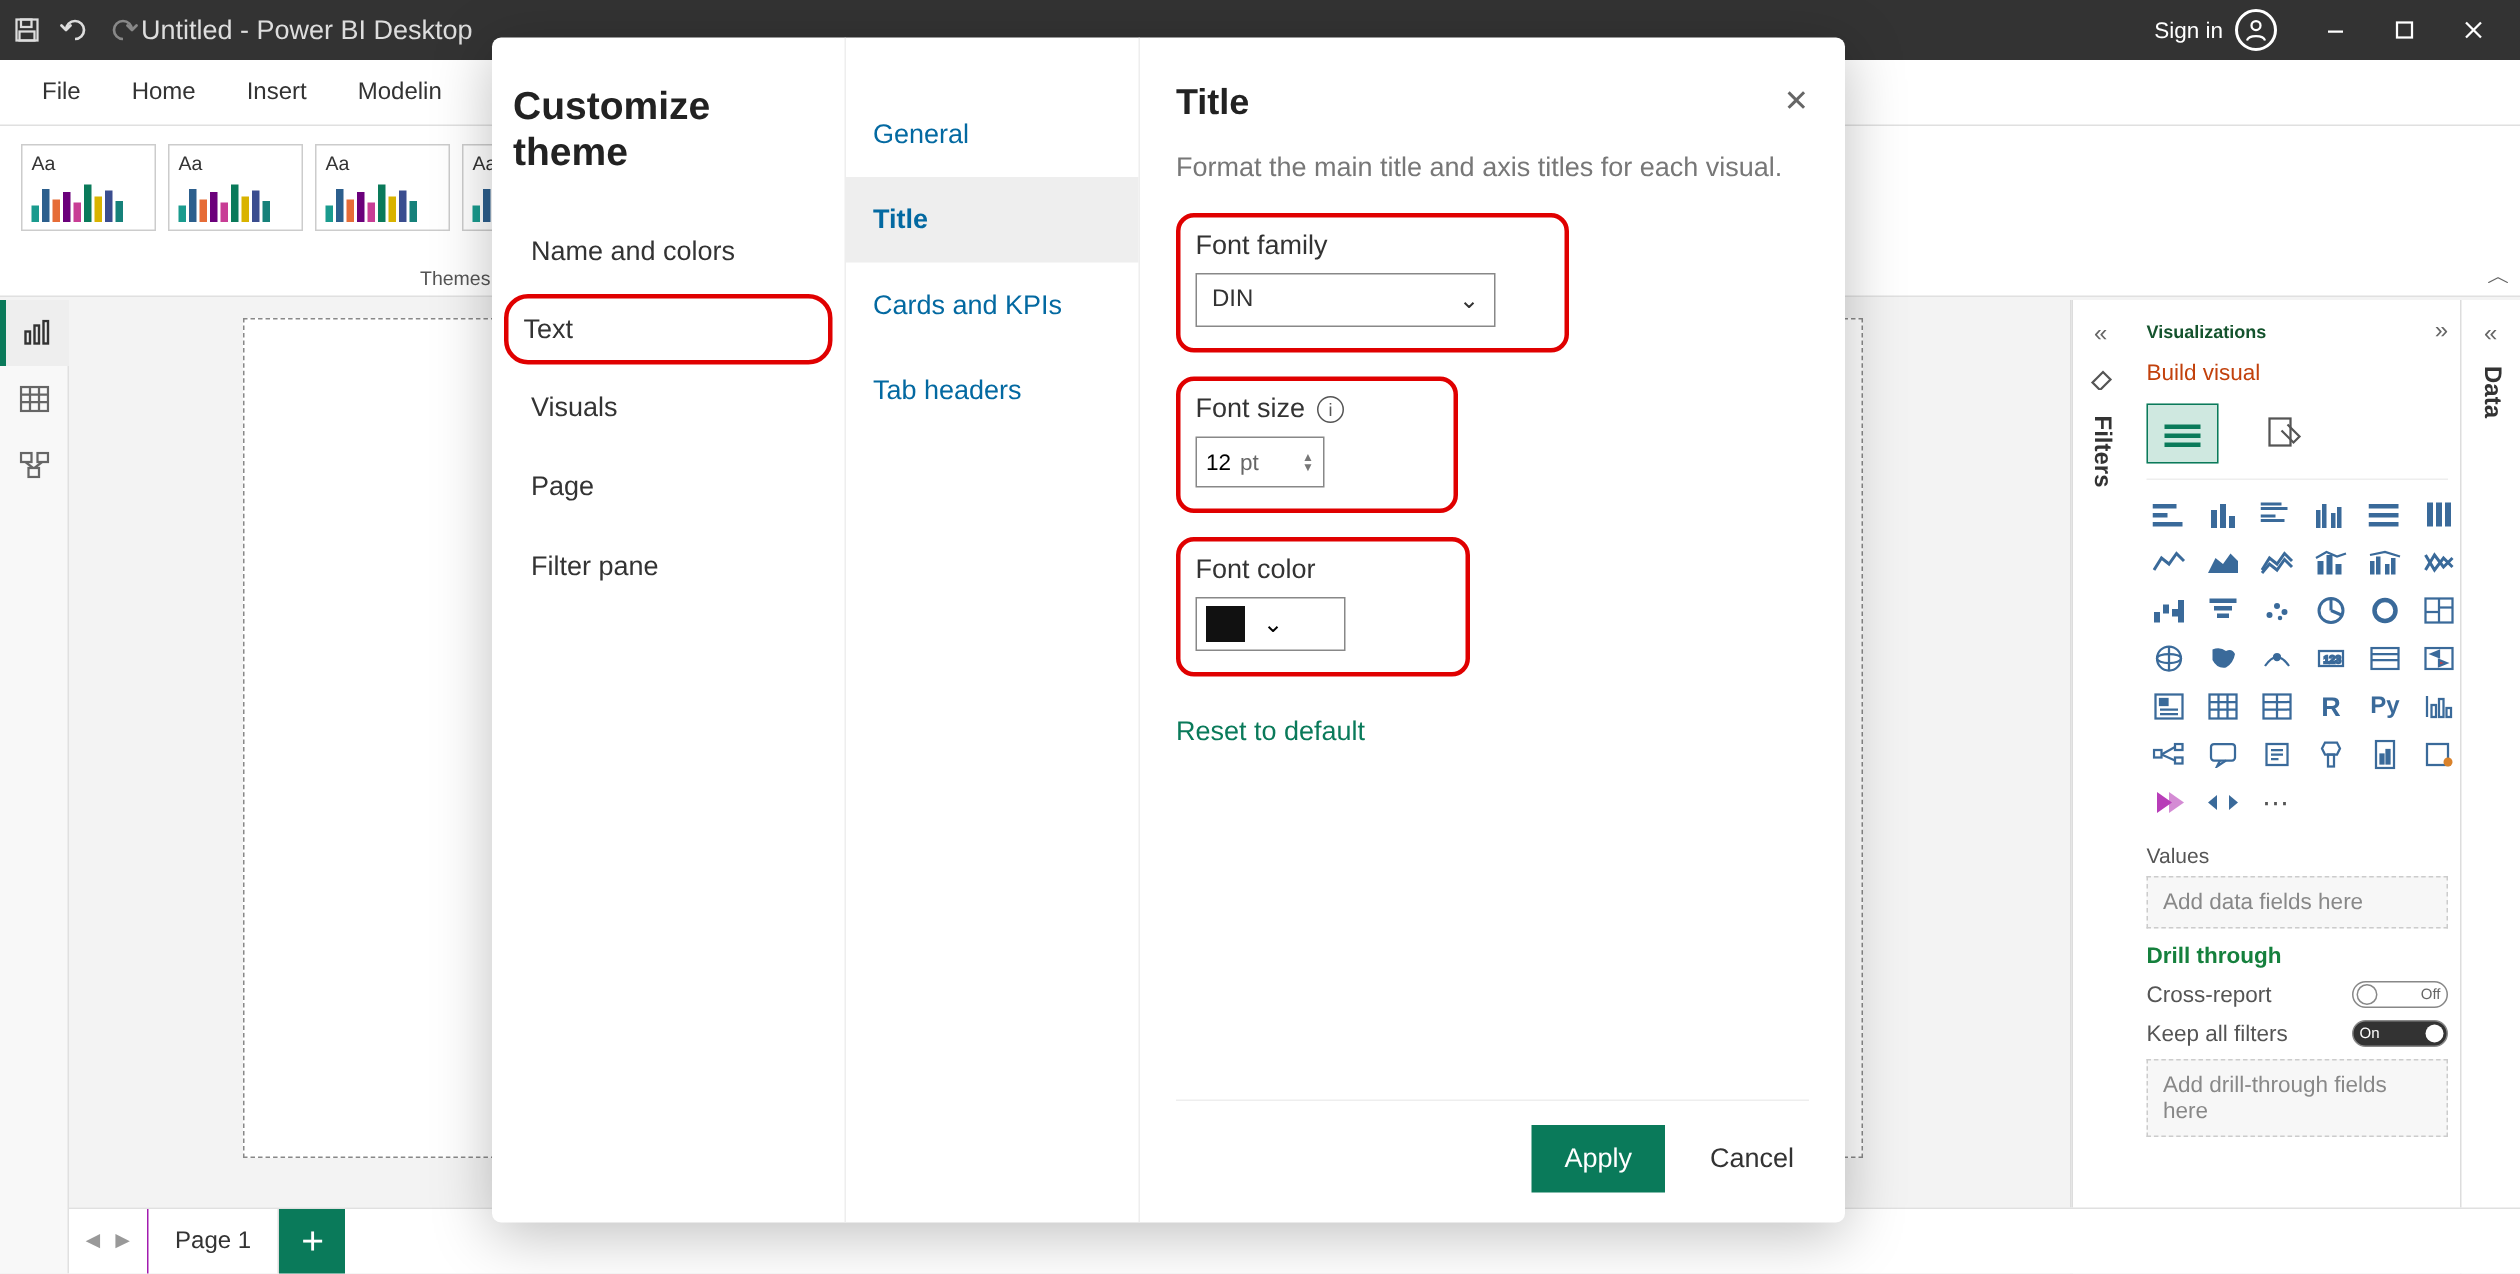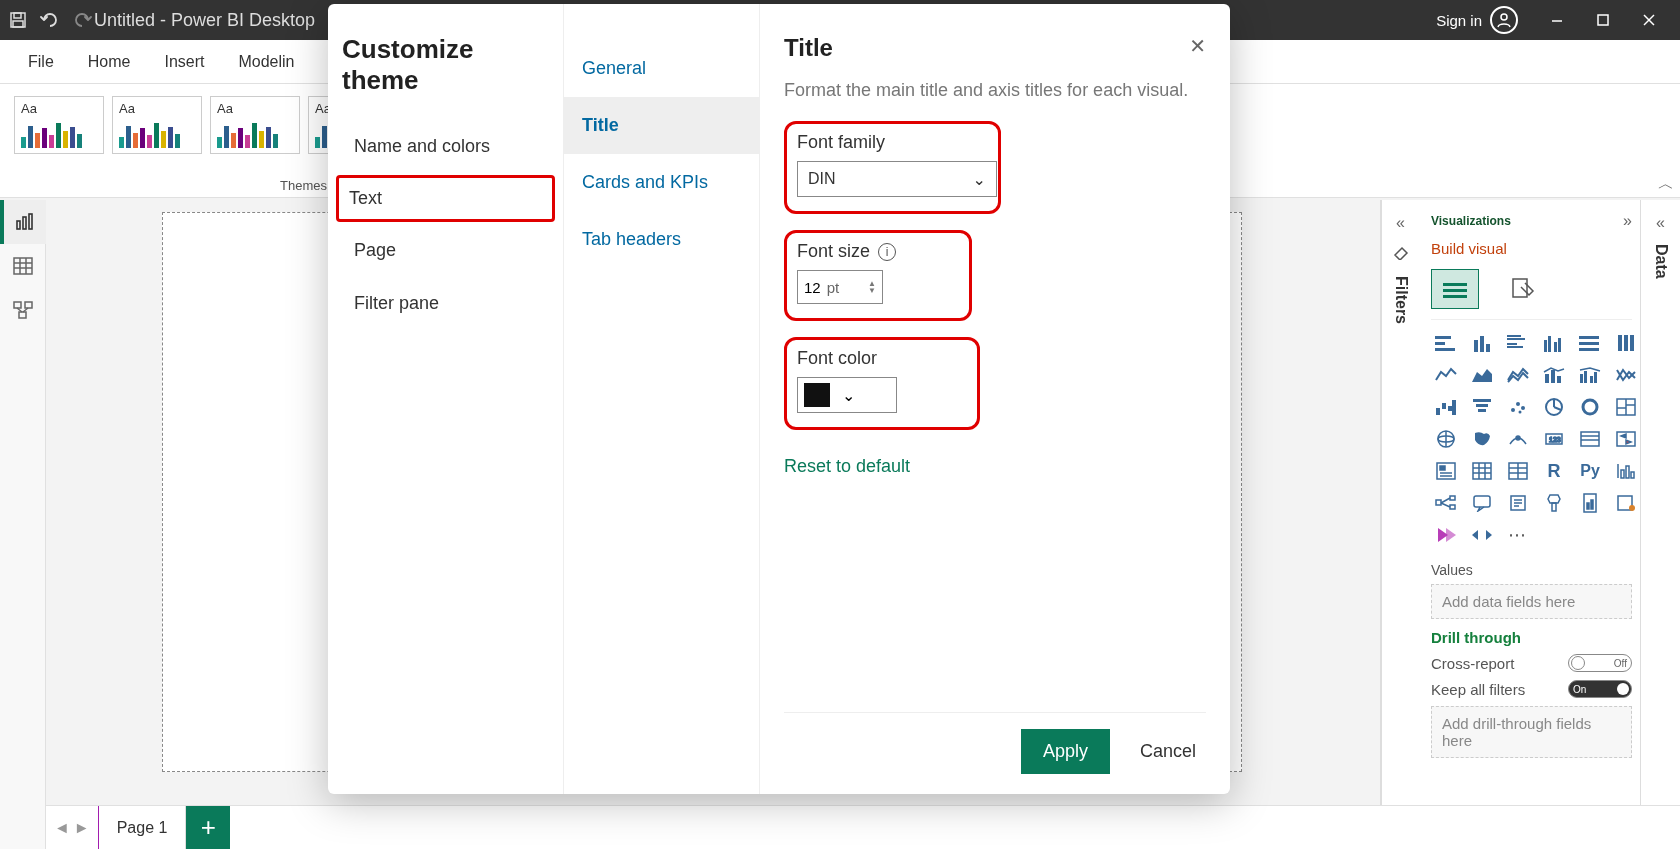--- a/index.html
+++ b/index.html
@@ -66,25 +66,25 @@
 .drill-header { font-size: 15px; font-weight: 600; color: #15803d; margin: 10px 0 8px; }
 .drill-row { display: flex; justify-content: space-between; align-items: center; font-size: 15px; color: #555; margin-bottom: 8px; }
 .toggle { width: 64px; height: 18px; border-radius: 10px; border: 1px solid #888; position: relative; font-size: 10px; display:flex; align-items:center; padding:0 4px;}
 .toggle.off { background:#fff; color:#666; justify-content:flex-end;}
 .toggle.off::before { content:""; position:absolute; left:2px; width:12px; height:12px; border-radius:50%; background:#fff; border:1px solid #888;}
 .toggle.on { background:#333; color:#fff; justify-content:flex-start;}
 .toggle.on::after { content:""; position:absolute; right:2px; width:12px; height:12px; border-radius:50%; background:#fff;}
 
 
 .dialog-backdrop { position: absolute; inset: 0; pointer-events: none; }
-.dialog { position: absolute; left: 328px; top: 4px; width: 902px; height: 790px; background: #fff; border-radius: 6px; box-shadow: 0 8px 40px rgba(0,0,0,0.25); display: flex; pointer-events: auto; overflow: hidden; }
+.dialog { position: absolute; left: 328px; top: 25px; width: 902px; height: 790px; background: #fff; border-radius: 6px; box-shadow: 0 8px 40px rgba(0,0,0,0.25); display: flex; pointer-events: auto; overflow: hidden; }
 .dlg-col1 { width: 236px; border-right: 1px solid #eee; padding-top: 30px; }
 .dlg-title { font-size: 26px; font-weight: 600; padding: 0 14px 24px; color: #222; }
 .dlg-nav-item { padding: 16px 26px; font-size: 18px; color: #333; cursor: pointer; }
-.dlg-nav-item.highlighted { border: 3px solid #e00000; border-radius: 4px; margin: 2px 8px; padding: 10px 10px; }
+.dlg-nav-item.highlighted { border: 3px solid #e00000; border-radius: 16px; margin: 2px 8px; padding: 10px 10px; }
 
 .dlg-col2 { width: 196px; border-right: 1px solid #eee; padding-top: 36px; }
 .dlg-cat { padding: 18px 18px; font-size: 18px; color: #0369a1; cursor: pointer; }
 .dlg-cat.active { background: #eee; font-weight: 600; }
 
 .dlg-col3 { flex: 1; padding: 30px 24px 20px; position: relative; display:flex; flex-direction:column; }
 .dlg-close { position: absolute; top: 30px; right: 24px; font-size: 20px; color: #666; cursor: pointer; }
 .dlg-h { font-size: 24px; font-weight: 600; color: #222; margin-bottom: 18px; }
 .dlg-desc { font-size: 18px; color: #777; margin-bottom: 20px; }
 .form-group { margin-bottom: 16px; padding: 8px 10px 14px; border-radius: 12px; }
@@ -580,35 +580,36 @@
   <div class="page-tab">Page 1</div>
   <div class="add-page">+</div>
 </div>
 
 <div class="dialog-backdrop">
   <div class="dialog">
     <div class="dlg-col1">
       <div class="dlg-title">Customize theme</div>
       <div class="dlg-nav-item">Name and colors</div>
       <div class="dlg-nav-item highlighted">Text</div>
+      <div class="dlg-nav-item">Visuals</div>
       <div class="dlg-nav-item">Page</div>
       <div class="dlg-nav-item">Filter pane</div>
     </div>
     <div class="dlg-col2">
       <div class="dlg-cat">General</div>
       <div class="dlg-cat active">Title</div>
       <div class="dlg-cat">Cards and KPIs</div>
       <div class="dlg-cat">Tab headers</div>
     </div>
     <div class="dlg-col3">
       <div class="dlg-close">✕</div>
       <div class="dlg-h">Title</div>
       <div class="dlg-desc">Format the main title and axis titles for each visual.</div>
 
-      <div class="form-group redbox" style="width:217px">
+      <div class="form-group redbox" style="width:262px">
         <div class="form-label">Font family</div>
         <div class="select-box">
           <span>DIN</span>
           <span>⌄</span>
         </div>
       </div>
 
       <div class="form-group redbox" style="width:188px">
         <div class="form-label">
           <span>Font size</span>

